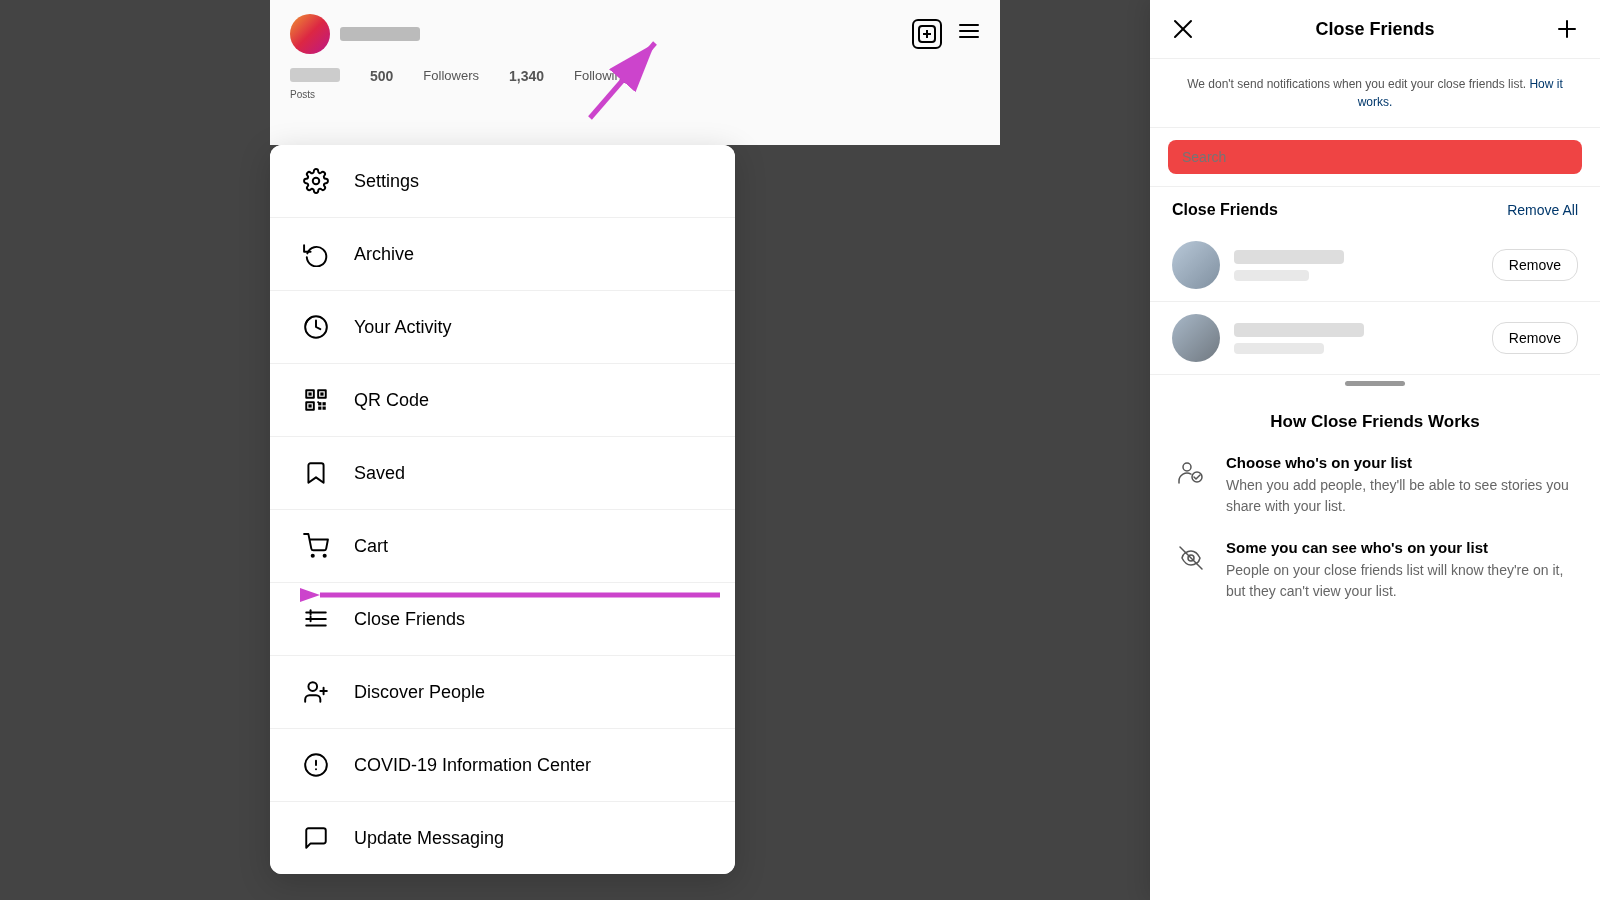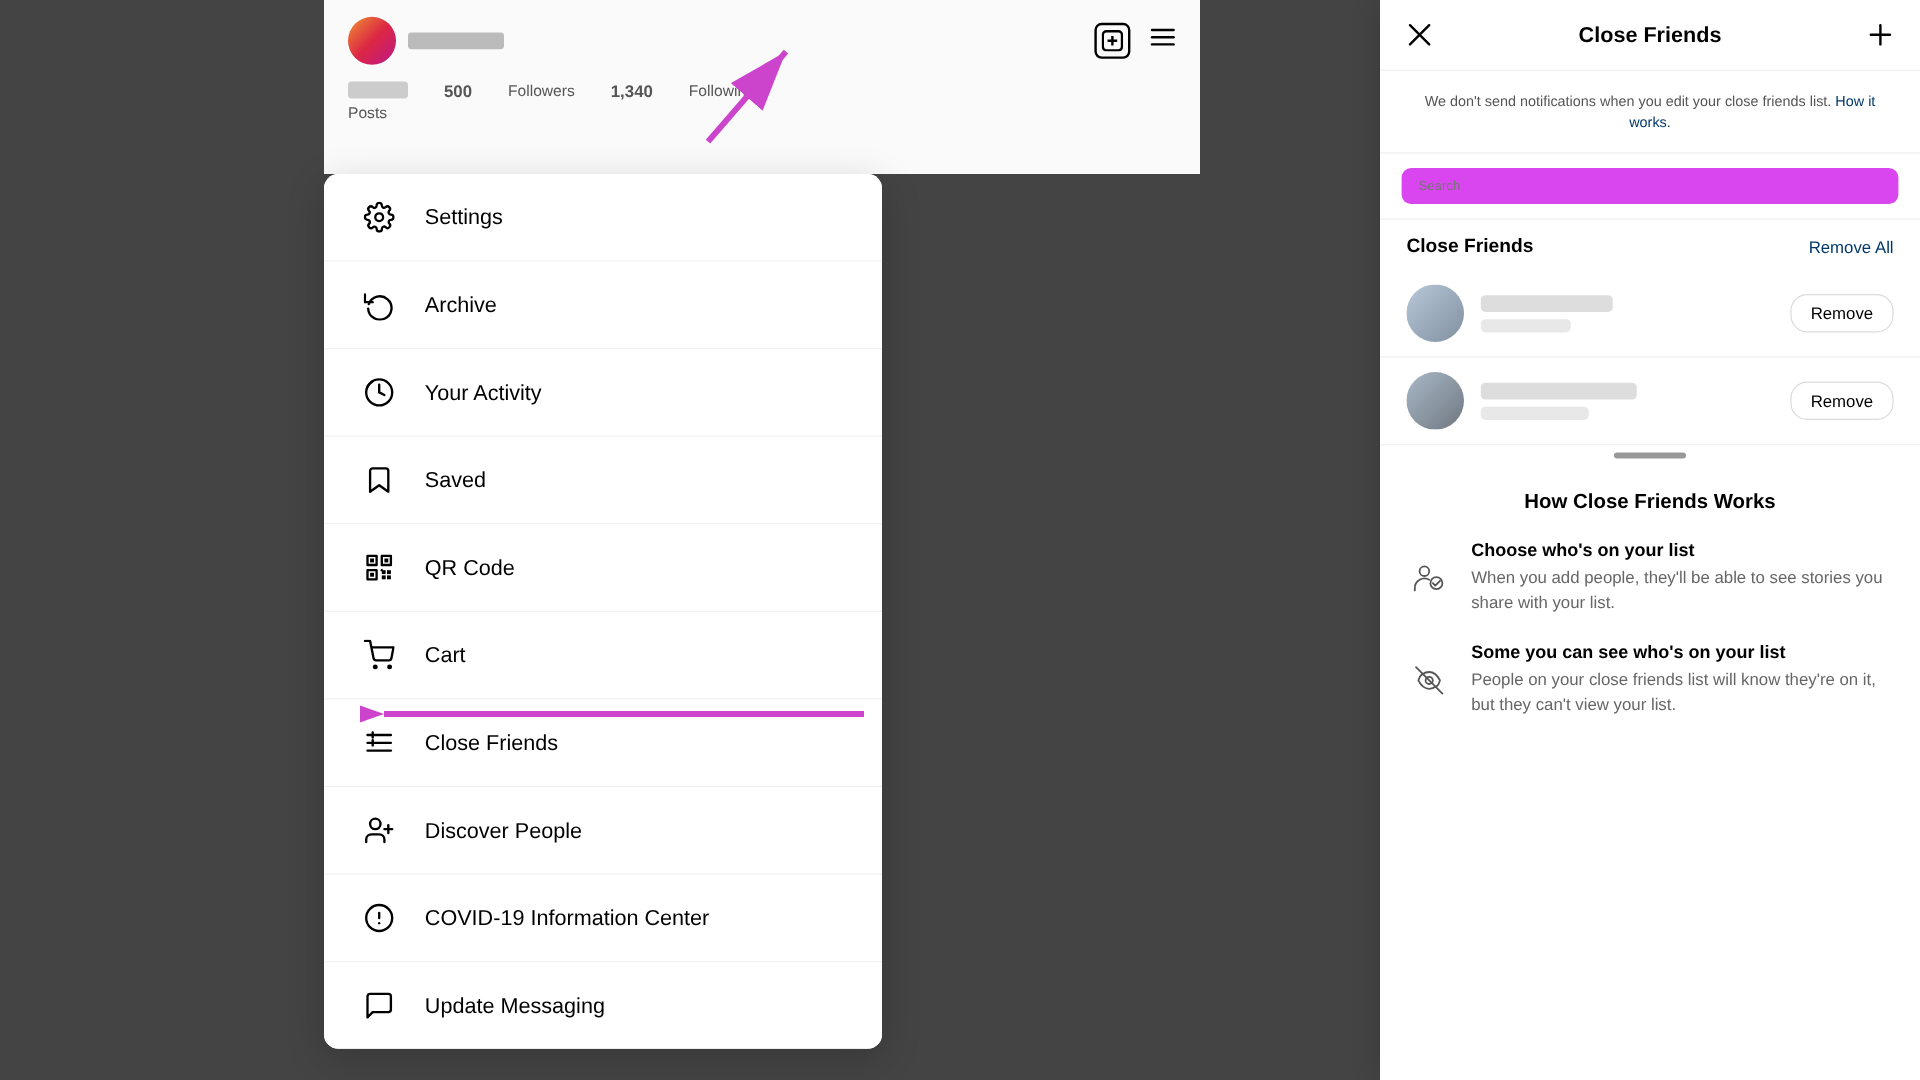--- a/index.html
+++ b/index.html
@@ -125,25 +125,25 @@
       font-weight: 500;
     }
 
     .cf-search {
       padding: 12px 18px;
       border-bottom: 1px solid #efefef;
     }
 
     .cf-search input {
       width: 100%;
-      background: #d946ef;
+      background: #ef4444;
       border: none;
       border-radius: 8px;
       padding: 9px 14px;
-      font-size: 11px;
+      font-size: 14px;
       color: #333;
       outline: none;
     }
 
     .cf-section-header {
       display: flex;
       align-items: center;
       justify-content: space-between;
       padding: 14px 22px 10px;
     }
@@ -226,21 +226,21 @@
     .cf-how-title {
       font-size: 17px;
       font-weight: 700;
       color: #000;
       text-align: center;
       margin-bottom: 22px;
     }
 
     .cf-how-item {
       display: flex;
-      align-items: center;
+      align-items: flex-start;
       margin-bottom: 22px;
     }
 
     .cf-how-icon {
       width: 38px;
       height: 38px;
       flex-shrink: 0;
       margin-right: 16px;
       display: flex;
       align-items: center;
@@ -375,21 +375,21 @@
       <div class="ig-menu-btn">
         <svg width="22" height="22" viewBox="0 0 22 22" fill="none" stroke="#000" stroke-width="2" stroke-linecap="round">
           <line x1="2" y1="5" x2="20" y2="5"></line>
           <line x1="2" y1="11" x2="20" y2="11"></line>
           <line x1="2" y1="17" x2="20" y2="17"></line>
         </svg>
       </div>
     </div>
   </div>
   <div class="ig-stats">
-    <span><span class="ig-blurred" style="width:50px;"></span><br><span style="font-size:13px;">Posts</span></span>
+    <span><span class="ig-blurred" style="width:50px;"></span><br><span style="font-size:10px;">Posts</span></span>
     <span style="font-size:14px;font-weight:600;">500</span>
     <span style="font-size:13px;color:#555;"> Followers</span>
     <span style="font-size:14px;font-weight:600;">1,340</span>
     <span style="font-size:13px;color:#555;"> Following</span>
   </div>
 </div>
 
 <div class="arrow-top">
   <svg width="120" height="110" viewBox="0 0 120 110">
 
@@ -426,48 +426,48 @@
 
   <div class="menu-item">
     <div class="menu-icon">
       <svg viewBox="0 0 24 24">
         <circle cx="12" cy="12" r="10"></circle>
         <polyline points="12 6 12 12 16 14"></polyline>
         <path d="M7 3.5A9.97 9.97 0 0 0 2.5 9" stroke-linecap="round"></path>
       </svg>
     </div>
     <span class="menu-label">Your Activity</span>
-  </div>
-
-  <div class="menu-item">
-    <div class="menu-icon">
-      <svg viewBox="0 0 24 24">
-        <path d="M19 21l-7-5-7 5V5a2 2 0 0 1 2-2h10a2 2 0 0 1 2 2z"></path>
-      </svg>
-    </div>
-    <span class="menu-label">Saved</span>
   </div>
 
   <div class="menu-item">
     <div class="menu-icon">
       <svg viewBox="0 0 24 24">
         <rect x="3" y="3" width="7" height="7"></rect>
         <rect x="14" y="3" width="7" height="7"></rect>
         <rect x="3" y="14" width="7" height="7"></rect>
         <rect x="5" y="5" width="3" height="3" fill="#000" stroke="none"></rect>
         <rect x="16" y="5" width="3" height="3" fill="#000" stroke="none"></rect>
         <rect x="5" y="16" width="3" height="3" fill="#000" stroke="none"></rect>
         <line x1="14" y1="14" x2="14" y2="14"></line>
         <rect x="14" y="14" width="3" height="3" fill="#000" stroke="none"></rect>
         <rect x="18" y="18" width="3" height="3" fill="#000" stroke="none"></rect>
         <rect x="14" y="18" width="3" height="3" fill="#000" stroke="none"></rect>
         <rect x="18" y="14" width="3" height="3" fill="#000" stroke="none"></rect>
       </svg>
     </div>
     <span class="menu-label">QR Code</span>
+  </div>
+
+  <div class="menu-item">
+    <div class="menu-icon">
+      <svg viewBox="0 0 24 24">
+        <path d="M19 21l-7-5-7 5V5a2 2 0 0 1 2-2h10a2 2 0 0 1 2 2z"></path>
+      </svg>
+    </div>
+    <span class="menu-label">Saved</span>
   </div>
 
   <div class="menu-item">
     <div class="menu-icon">
       <svg viewBox="0 0 24 24">
         <circle cx="9" cy="21" r="1"></circle>
         <circle cx="20" cy="21" r="1"></circle>
         <path d="M1 1h4l2.68 13.39a2 2 0 0 0 2 1.61h9.72a2 2 0 0 0 2-1.61L23 6H6"></path>
       </svg>
     </div>

